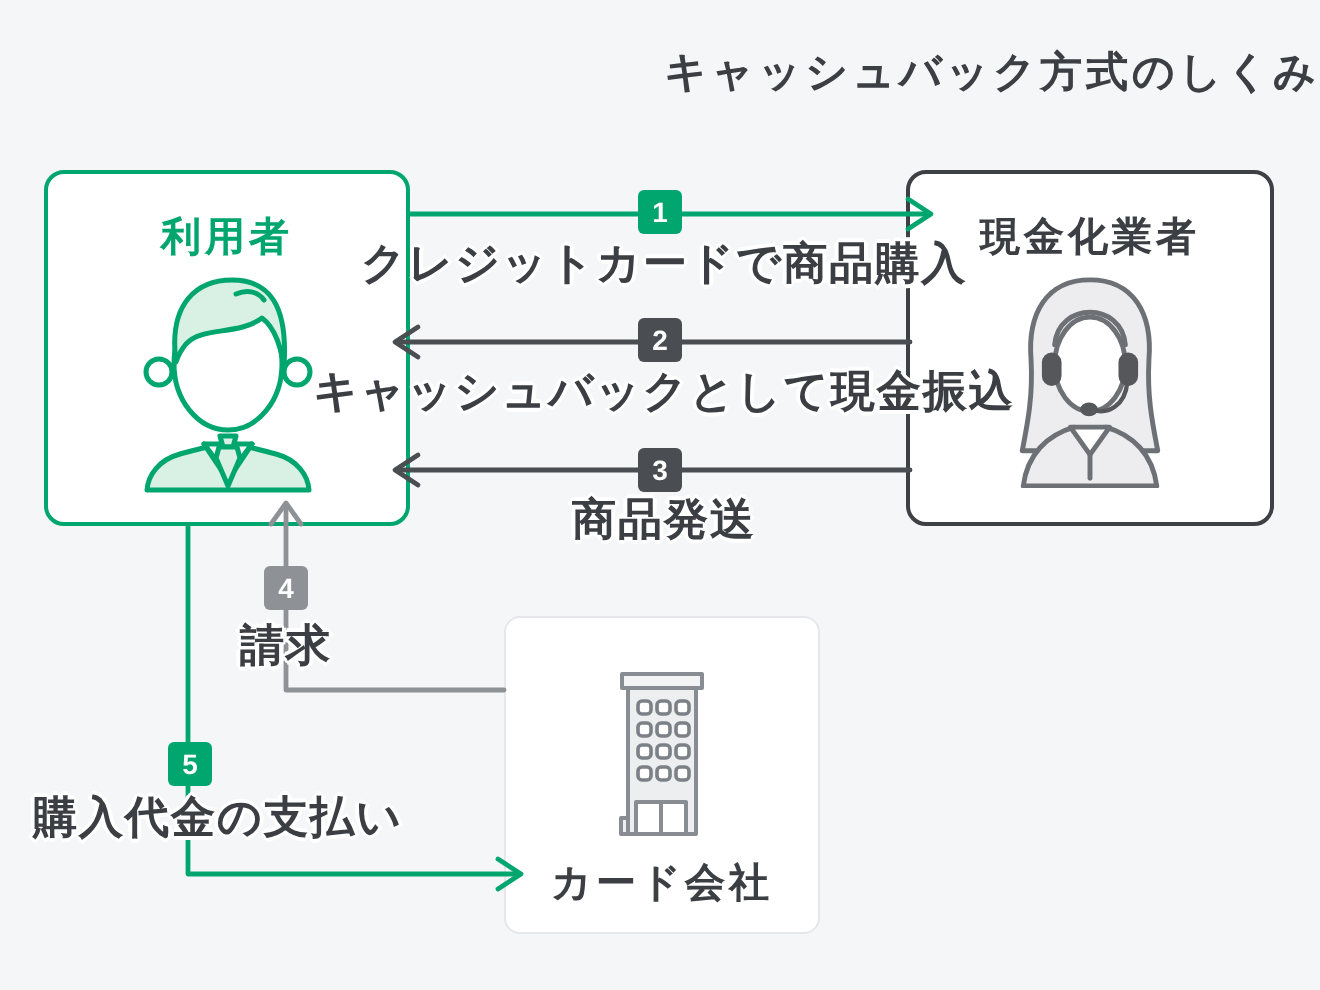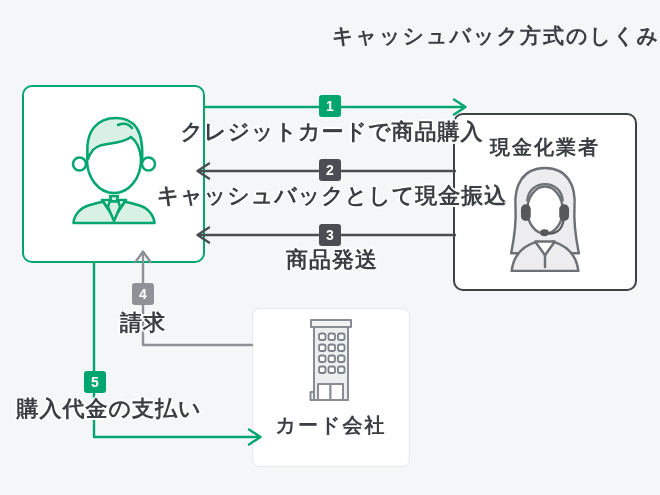--- a/index.html
+++ b/index.html
@@ -3,22 +3,22 @@
 <meta charset="utf-8">
 <style>
   html,body{margin:0;padding:0;}
   body{width:660px;height:495px;font-family:"Liberation Sans","DejaVu Sans",sans-serif;}
   .canvas{position:relative;width:660px;height:495px;background:#f5f6f8;overflow:hidden;}
   .title{position:absolute;left:0;top:22px;width:660px;text-align:right;
          font-size:21px;font-weight:700;letter-spacing:2px;color:#3b3e43;}
   .node{position:absolute;background:#ffffff;box-sizing:border-box;
         display:flex;flex-direction:column;align-items:center;}
   .node-user{left:22px;top:85px;width:183px;height:178px;border:2px solid #00a66e;border-radius:10px;padding-top:21px;}
-  .node-cash{left:453px;top:85px;width:184px;height:178px;border:2px solid #3d4045;border-radius:10px;padding-top:21px;margin-top:28px;}
-  .node-card{left:252px;top:308px;width:158px;height:159px;border:1px solid #e5e7ea;border-radius:8px;padding-top:3px;}
+  .node-cash{left:453px;top:85px;width:184px;height:178px;border:2px solid #3d4045;border-radius:10px;padding-top:21px;}
+  .node-card{left:252px;top:308px;width:158px;height:159px;border:1px solid #e5e7ea;border-radius:8px;padding-top:20px;}
   .node-label{font-size:20px;font-weight:700;letter-spacing:2px;color:#3b3e43;line-height:1.1;}
   .node-user .node-label{color:#00a66e;}
   .node-icon{margin-top:6px;line-height:0;}
   .overlay{position:absolute;left:0;top:0;width:660px;height:495px;pointer-events:none;}
   .badge{position:absolute;width:22px;height:22px;border-radius:3px;color:#fff;
          font-size:14px;font-weight:700;text-align:center;line-height:22px;}
   .badge-green{background:#00a66e;}
   .badge-dark{background:#4a4d52;}
   .badge-gray{background:#8e9196;}
   .step-label{position:absolute;transform:translateX(-50%);white-space:nowrap;
@@ -32,20 +32,21 @@
   .l5{left:95px;top:394px;padding-left:28px;}
 </style>
 </head>
 <body>
 
 <div class="canvas">
 
   <div class="title">キャッシュバック方式のしくみ</div>
 
   <div class="node node-user">
+    <div class="node-label">利用者</div>
     <div class="node-icon">
       <svg width="86" height="112" viewBox="0 0 86 112">
         <g stroke="#00a66e" stroke-width="2.5" stroke-linecap="round" stroke-linejoin="round">
           <circle cx="8.5" cy="50" r="6.5" fill="#ffffff"></circle>
           <circle cx="77.5" cy="50" r="6.5" fill="#ffffff"></circle>
           <ellipse cx="43" cy="46" rx="27" ry="33" fill="#ffffff"></ellipse>
           <path d="M17,45 C13,15 28,4 45,4 C64,4 73,17 71,47 C70,40 67,28 60,23 C48,32 30,27 22,36 C19.5,39 18,42 17,45 Z" fill="#d9f0e4"></path>
           <path d="M47,11 C53,8.5 58,10 61,14" fill="none"></path>
           <path d="M43,85 C35,87 26,89 19,91 C8,94 3,102 2.5,109 L83.5,109 C83,102 78,94 67,91 C60,89 51,87 43,85 Z" fill="#d9f0e4"></path>
           <path d="M31,86 L43,104 L55,86 Z" fill="#ffffff"></path>

